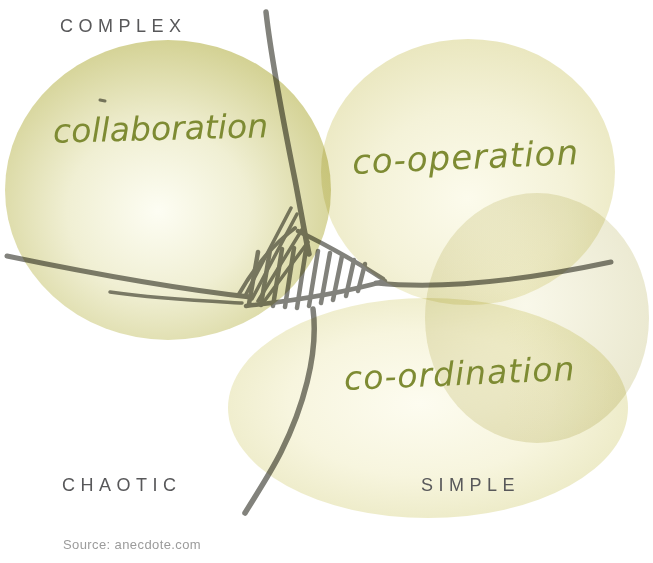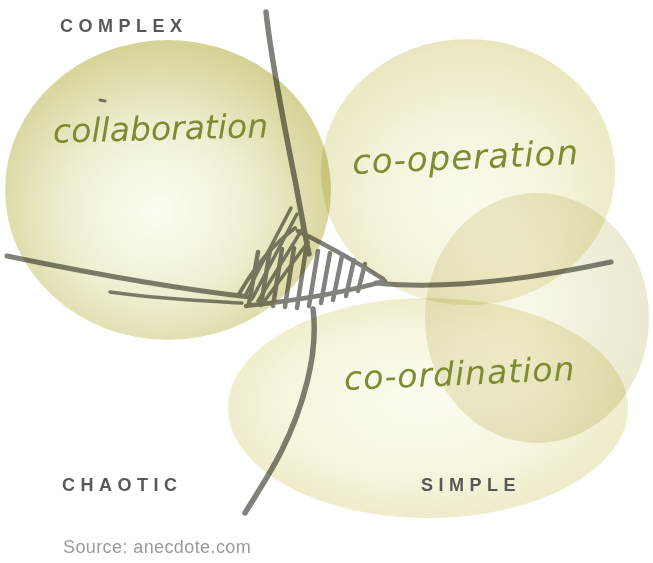--- a/index.html
+++ b/index.html
@@ -7,21 +7,21 @@
     position:relative;
     width:653px;height:563px;
     background:#ffffff;
     overflow:hidden;
     font-family:"Liberation Sans",sans-serif;
   }
   .layer{position:absolute;left:0;top:0;width:653px;height:563px;}
   .quad-label{
     position:absolute;
     font-family:"Liberation Sans",sans-serif;
-    font-weight:700;
+    font-weight:400;
     font-size:18px;
     letter-spacing:5.5px;
     color:#58585a;
     white-space:nowrap;
   }
   .quad-complex{left:60px;top:16px;}
   .quad-complicated{left:374px;top:16px;}
   .quad-chaotic{left:62px;top:475px;}
   .quad-simple{left:421px;top:475px;}
   .hand-label{
@@ -31,21 +31,21 @@
     color:#7e8b33;
     white-space:nowrap;
   }
   .hand-collaboration{left:53px;top:109px;font-size:33px;transform:rotate(-1.5deg);}
   .hand-cooperation{left:352px;top:137px;font-size:34px;letter-spacing:1px;transform:rotate(-2.5deg);}
   .hand-coordination{left:344px;top:354px;font-size:33px;letter-spacing:1px;transform:rotate(-2.5deg);}
   .source-line{
     position:absolute;
     left:63px;top:537px;
     font-family:"Liberation Sans",sans-serif;
-    font-size:18px;
+    font-size:13px;
     letter-spacing:0.4px;
     color:#9b9b9b;
     white-space:nowrap;
   }
   .blob{mix-blend-mode:multiply;}
   .ink{mix-blend-mode:multiply;}
 </style>
 </head>
 <body>
 

